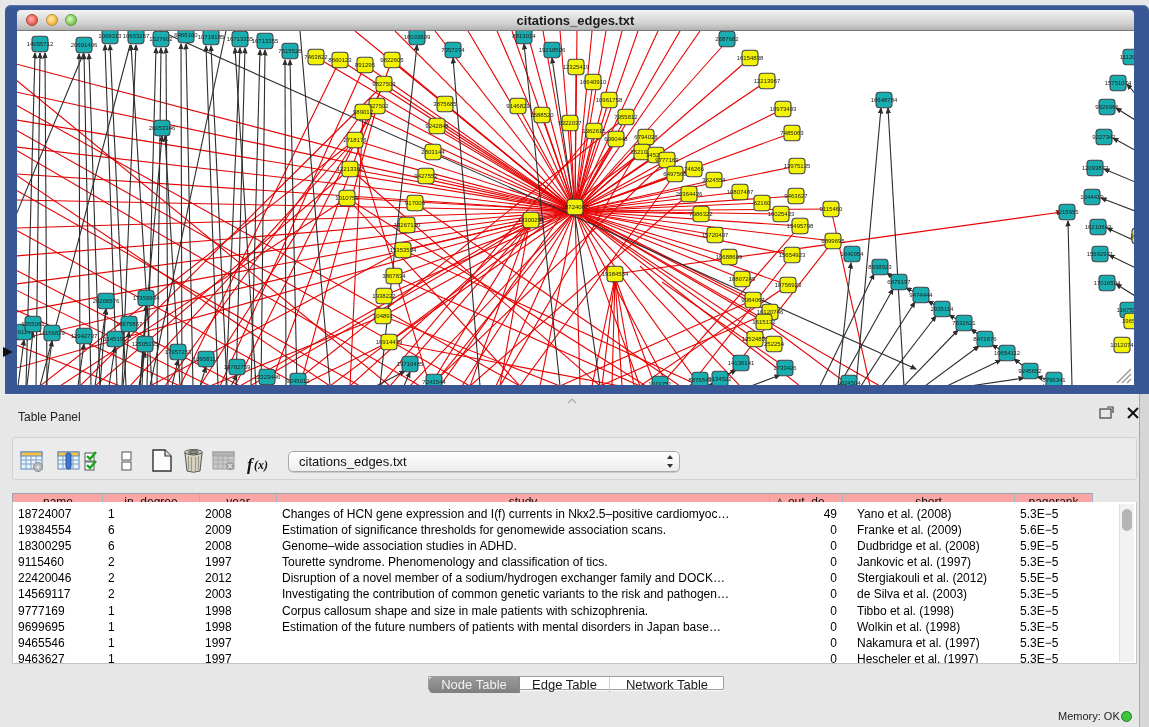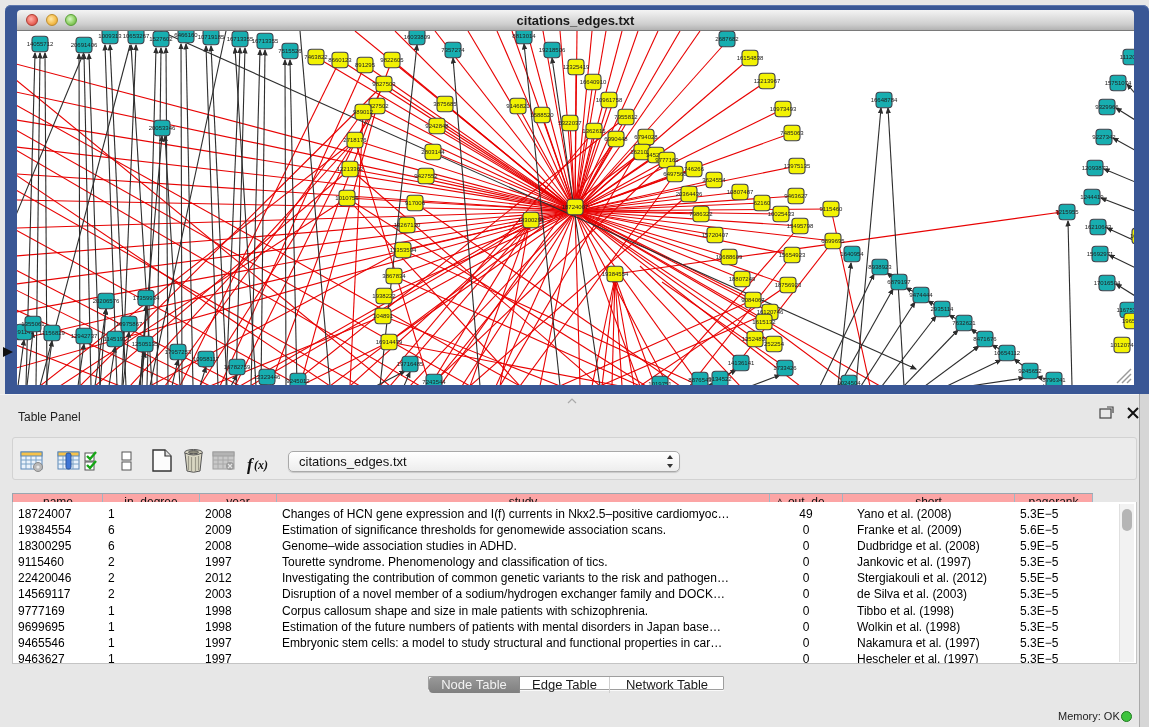--- a/index.html
+++ b/index.html
@@ -678,27 +678,26 @@
       <div>1998</div>
       <div>1998</div>
       <div>1997</div>
       <div>1997</div>
     </div>
     <div class="col" style="left:264px;width:487px;text-align:left;padding-left:5px">
       <div>Changes of HCN gene expression and I(f) currents in Nkx2.5–positive cardiomyoc…</div>
       <div>Estimation of significance thresholds for genomewide association scans.</div>
       <div>Genome–wide association studies in ADHD.</div>
       <div>Tourette syndrome. Phenomenology and classification of tics.</div>
+      <div>Disruption of a novel member of a sodium/hydrogen exchanger family and DOCK…</div>
       <div>Investigating the contribution of common genetic variants to the risk and pathogen…</div>
-      <div>Disruption of a novel member of a sodium/hydrogen exchanger family and DOCK…</div>
       <div>Corpus callosum shape and size in male patients with schizophrenia.</div>
       <div>Estimation of the future numbers of patients with mental disorders in Japan base…</div>
-      <div>Embryonic stem cells: a model to study structural and functional properties in car…</div>
     </div>
-    <div class="col" style="left:757px;width:67px;text-align:center;padding-left:5px">
+    <div class="col" style="left:757px;width:67px;text-align:right;padding-left:5px">
       <div>49</div>
       <div>0</div>
       <div>0</div>
       <div>0</div>
       <div>0</div>
       <div>0</div>
       <div>0</div>
       <div>0</div>
       <div>0</div>
       <div>0</div>

